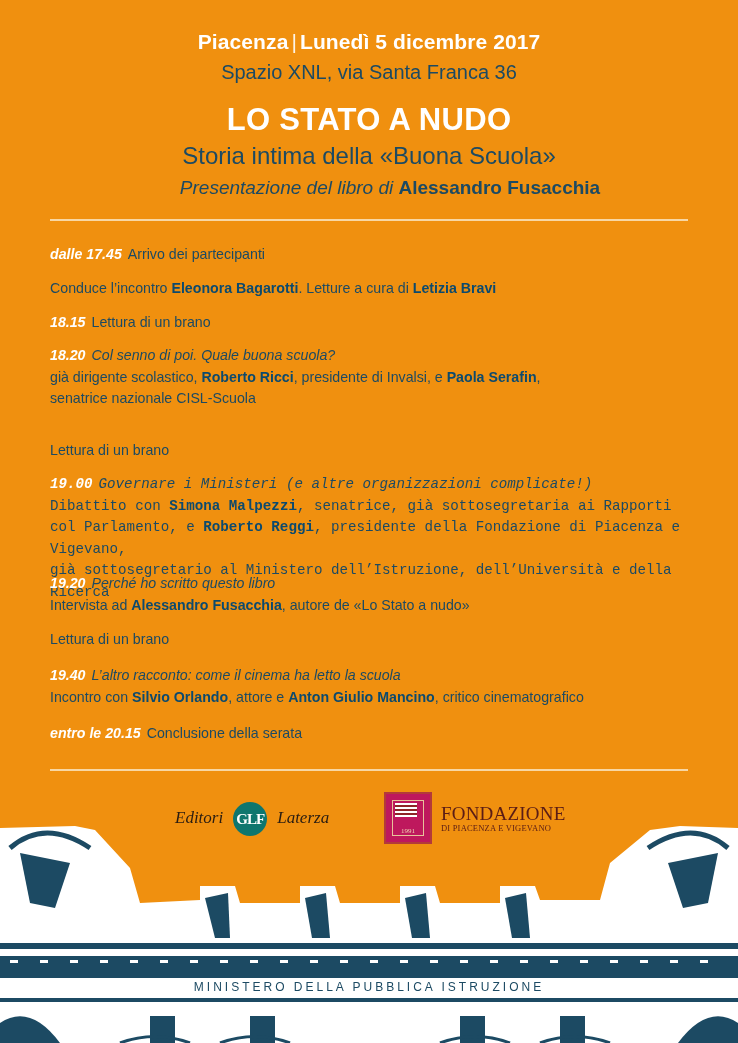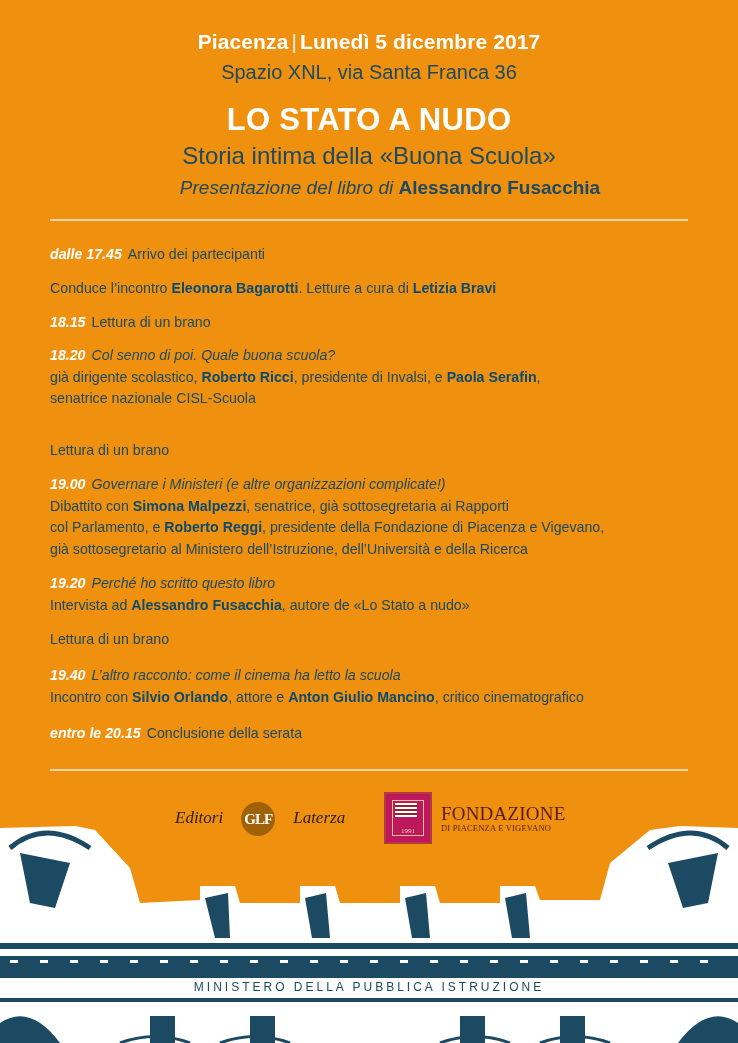--- a/index.html
+++ b/index.html
@@ -21,22 +21,22 @@
   .h-pres b { font-weight: bold; }
   .rule { position: absolute; left: 50px; width: 638px; height: 1.5px; background: #f8d7a4; }
   .prog { position: absolute; left: 50px; width: 660px; font-size: 14.2px; line-height: 21.5px; color: #1c4a63; }
   .prog .time { color: #fff; font-weight: bold; font-style: italic; margin-right: 6px; }
   .prog .topic { font-style: italic; }
   .prog b { font-weight: bold; color: #0c4a6e; }
   .logos { position: absolute; top: 790px; left: 0; width: 738px; height: 60px; }
   .laterza { position: absolute; left: 175px; top: 12px; font-family: "Liberation Serif", serif; font-style: italic; font-size: 17px; color: #2a1d12; }
   .laterza .glf {
     display: inline-block; width: 34px; height: 34px; border-radius: 50%;
-    background: #a16207; color: #fff; font-style: normal; font-family: "Liberation Serif", serif;
-    font-size: 15px; text-align: center; line-height: 34px; vertical-align: middle; margin: 0 18px; font-weight: bold;
+    background: #0f766e; color: #fff; font-style: normal; font-family: "Liberation Serif", serif;
+    font-size: 15px; text-align: center; line-height: 34px; vertical-align: middle; margin: 0 10px; font-weight: bold;
     letter-spacing: -1px;
   }
   .fond-box {
     position: absolute; left: 384px; top: 2px; width: 48px; height: 52px;
     background: #be185d; border: 2px solid #b33a3a;
   }
   .fond-box .inner { position: absolute; left: 6px; top: 6px; right: 6px; bottom: 6px; border: 1px solid #e7c29a; }
   .fond-box .flag { position: absolute; left: 9px; top: 9px; width: 22px; height: 14px; background: repeating-linear-gradient(#fff 0 2px, #8e2426 2px 4px); }
   .fond-box .year { position: absolute; left: 0; right: 0; bottom: 7px; font-size: 7px; color: #f0d5b0; text-align: center; font-family: "Liberation Serif", serif; }
   .fond-text { position: absolute; left: 441px; top: 14px; font-family: "Liberation Serif", serif; color: #5a1c16; }
@@ -73,21 +73,21 @@
       <div><span class="time">18.15</span><span>Lettura di un brano</span></div>
     </div>
     <div class="prog" style="top: 345px;">
       <div><span class="time">18.20</span><span class="topic">Col senno di poi. Quale buona scuola?</span></div>
       <div><span>già dirigente scolastico, </span><b>Roberto Ricci</b><span>, presidente di Invalsi, e </span><b>Paola Serafin</b><span>,</span></div>
       <div><span>senatrice nazionale CISL-Scuola</span></div>
     </div>
     <div class="prog" style="top: 440px;">
       <div><span>Lettura di un brano</span></div>
     </div>
-    <div class="prog" style="top: 474px;">
+    <div class="prog" style="top: 474px; font-family: Liberation Mono, monospace;">
       <div><span class="time">19.00</span><span class="topic">Governare i Ministeri (e altre organizzazioni complicate!)</span></div>
       <div><span>Dibattito con </span><b>Simona Malpezzi</b><span>, senatrice, già sottosegretaria ai Rapporti</span></div>
       <div><span>col Parlamento, e </span><b>Roberto Reggi</b><span>, presidente della Fondazione di Piacenza e Vigevano,</span></div>
       <div><span>già sottosegretario al Ministero dell’Istruzione, dell’Università e della Ricerca</span></div>
     </div>
     <div class="prog" style="top: 573px;">
       <div><span class="time">19.20</span><span class="topic">Perché ho scritto questo libro</span></div>
       <div><span>Intervista ad </span><b>Alessandro Fusacchia</b><span>, autore de «Lo Stato a nudo»</span></div>
     </div>
     <div class="prog" style="top: 629px;">

